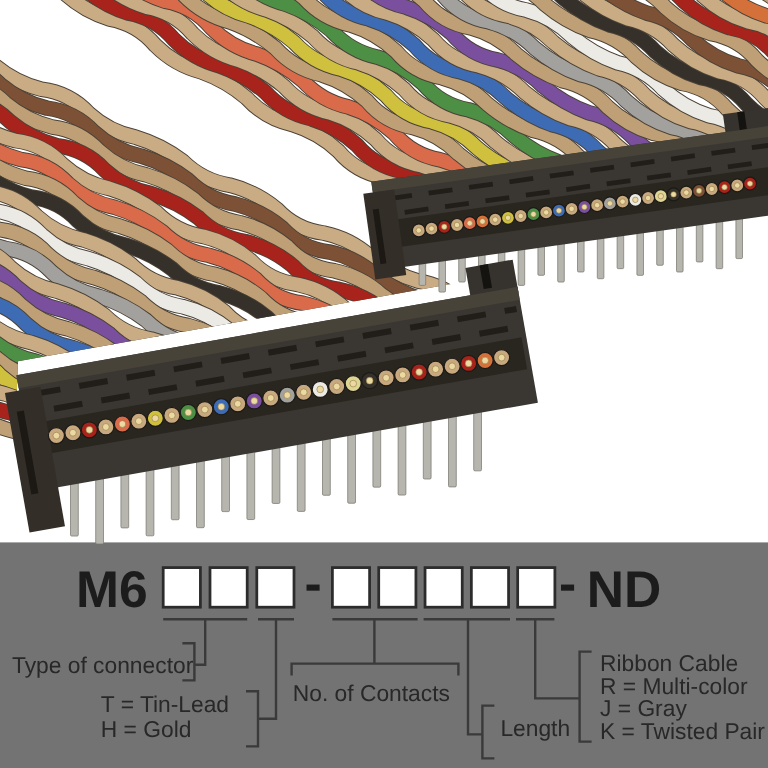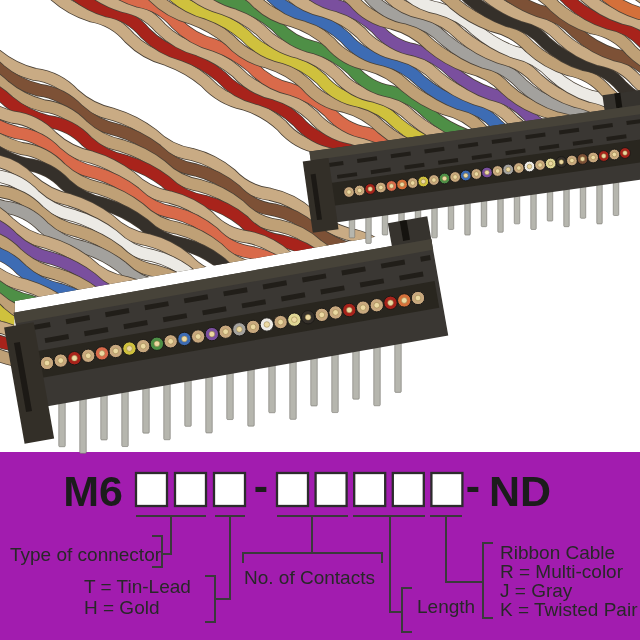--- a/index.html
+++ b/index.html
@@ -1,16 +1,16 @@
 <!DOCTYPE html>
 <html><head>
 <meta charset="utf-8">
 <style>
   html,body{margin:0;padding:0;background:#ffffff;}
-  .canvas{position:relative;width:640px;height:640px;background:#a21caf;overflow:hidden;}
+  .canvas{position:relative;width:640px;height:640px;background:#737373;overflow:hidden;}
   svg{display:block;}
   svg text{font-family:"Liberation Sans","DejaVu Sans",sans-serif;}
   .pn{font-size:43px;font-weight:bold;fill:#1c1c1c;}
   .lbl{font-size:19px;fill:#282828;}
   .callout{stroke:#3a3a3a;stroke-width:2;fill:none;}
   .pnbox{fill:#ffffff;stroke:#2c2c2c;stroke-width:2.3;}
 </style>
 </head>
 <body>
 

